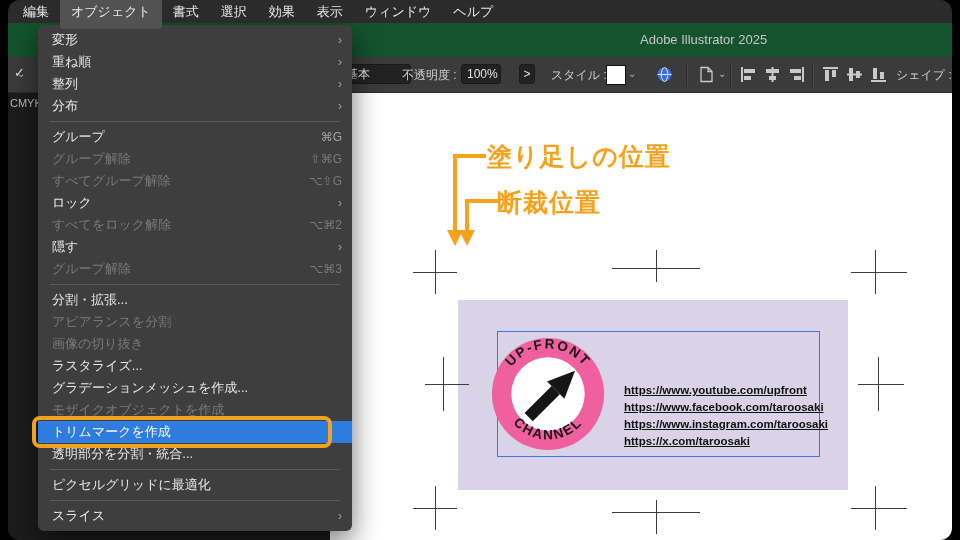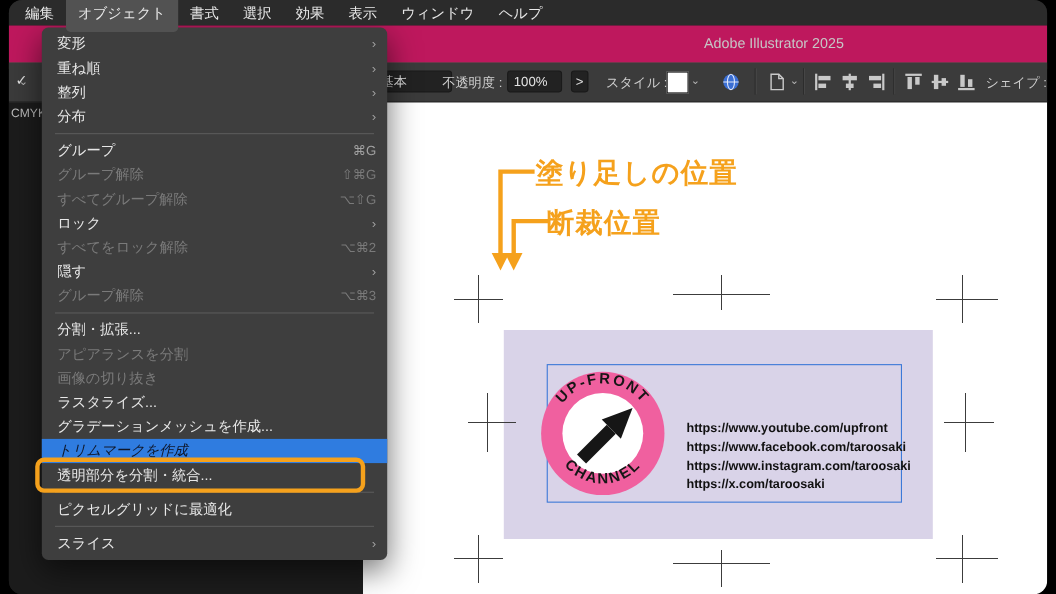--- a/index.html
+++ b/index.html
@@ -8,21 +8,21 @@
   .app{position:absolute;top:0;bottom:0;left:8px;right:8px;background:#1d1d1d;
        border-radius:12px;overflow:hidden;}
 
   
   .menubar{position:absolute;top:0;left:0;right:0;height:23px;background:#2b2b2b;
            display:flex;align-items:center;padding:0 4px;z-index:7;}
   .mb-item{color:#e9e9e9;font-size:13px;padding:8px 11px;border-radius:4px;white-space:nowrap;}
   .mb-item.active{background:#525252;}
 
   
-  .titlebar{position:absolute;top:23px;left:0;right:0;height:34px;background:#be185d;
+  .titlebar{position:absolute;top:23px;left:0;right:0;height:34px;background:#14532d;
             border-bottom:6px solid #15803d;z-index:1;padding-left:20px;}
   .tb-title{position:absolute;left:632px;top:9px;color:#c6c6c6;font-size:13px;}
 
   
   .toolbar{position:absolute;top:57px;left:0;right:0;height:35px;background:#3b3b3b;
            border-bottom:1px solid #2a2a2a;z-index:1;}
   .toolbar *{position:absolute;}
   .tb-label{color:#cfcfcf;font-size:12px;top:10px;white-space:nowrap;}
   .tb-box{background:#222;border:1px solid #1a1a1a;border-radius:3px;color:#e3e3e3;
           font-size:12px;height:20px;top:7px;display:flex;align-items:center;
@@ -46,31 +46,31 @@
   .callout-bleed{left:479px;top:140px;}
   .callout-trim{left:489px;top:186px;}
 
   
   .card{position:absolute;left:450px;top:300px;width:390px;height:190px;background:#D9D3E8;z-index:1;}
   .finish{position:absolute;left:39px;top:31px;width:323px;height:126px;
           border:1px solid #3C79D8;box-sizing:border-box;}
   .logo{position:absolute;left:32px;top:36px;width:116px;height:116px;}
   .card-name{position:absolute;left:166px;top:30px;color:#111;font-size:27px;font-weight:bold;}
   .card-urls{position:absolute;left:166px;top:82px;color:#111;font-size:11.5px;
-             font-weight:bold;line-height:17px;white-space:nowrap;}
+             font-weight:bold;line-height:17px;white-space:nowrap;text-decoration:underline;}
 
   
   .menu{position:absolute;left:30px;top:25px;width:314px;background:#3e3e3e;
         border-radius:6px;padding:4px 0;z-index:5;box-shadow:0 10px 28px rgba(0,0,0,.55);}
   .mi{height:22px;display:flex;align-items:center;padding:0 10px 0 14px;font-size:13px;}
   .mi-label{color:#e8e8e8;white-space:nowrap;}
   .mi-trail{margin-left:auto;color:#a2a2a2;font-size:12px;}
   .mi.dis .mi-label,.mi.dis .mi-trail{color:#7a7a7a;}
   .mi.hl{background:#2F7CE0;}
-  .mi.hl .mi-label{color:#0f172a;font-style:italic;}
+  .mi.hl .mi-label{color:#ffffff;}
   .msep{height:1px;background:#5a5a5a;margin:4px 12px;}
 
   
   .orange-box{position:absolute;left:24px;top:416px;width:292px;height:24px;
               border:4px solid #F5A11C;border-radius:8px;z-index:6;pointer-events:none;}
 </style>
 </head>
 <body>
 
 <div class="app">
@@ -94,21 +94,21 @@
     <span class="tb-check">
       <span>✓</span><span class="tb-chev">⌄</span>
     </span>
 
     <div class="tb-box" style="left:332px;width:71px;">
       <span>基本</span>
       <span class="tb-chev">⌄</span>
     </div>
 
     <span class="tb-label" style="left:394px;">不透明度 :</span>
-    <div class="tb-box" style="left:453px;width:50px;">
+    <div class="tb-box" style="left:453px;width:40px;">
       <span>100%</span>
     </div>
     <div class="tb-box" style="left:511px;width:16px;justify-content:center;">
       <span>&gt;</span>
     </div>
 
     <span class="tb-label" style="left:543px;">スタイル :</span>
     <div class="swatch" style="left:598px;"></div>
     <span class="tb-chev" style="left:620px;top:11px;">⌄</span>
 
@@ -295,20 +295,24 @@
         <span class="mi-trail"></span>
       </div>
     <div class="mi">
         <span class="mi-label">ラスタライズ...</span>
         <span class="mi-trail"></span>
       </div>
     <div class="mi">
         <span class="mi-label">グラデーションメッシュを作成...</span>
         <span class="mi-trail"></span>
       </div>
+    <div class="mi dis">
+        <span class="mi-label">モザイクオブジェクトを作成</span>
+        <span class="mi-trail"></span>
+      </div>
     <div class="mi hl">
         <span class="mi-label">トリムマークを作成</span>
         <span class="mi-trail"></span>
       </div>
     <div class="mi">
         <span class="mi-label">透明部分を分割・統合...</span>
         <span class="mi-trail"></span>
       </div>
     <div class="msep"></div>
     <div class="mi">

